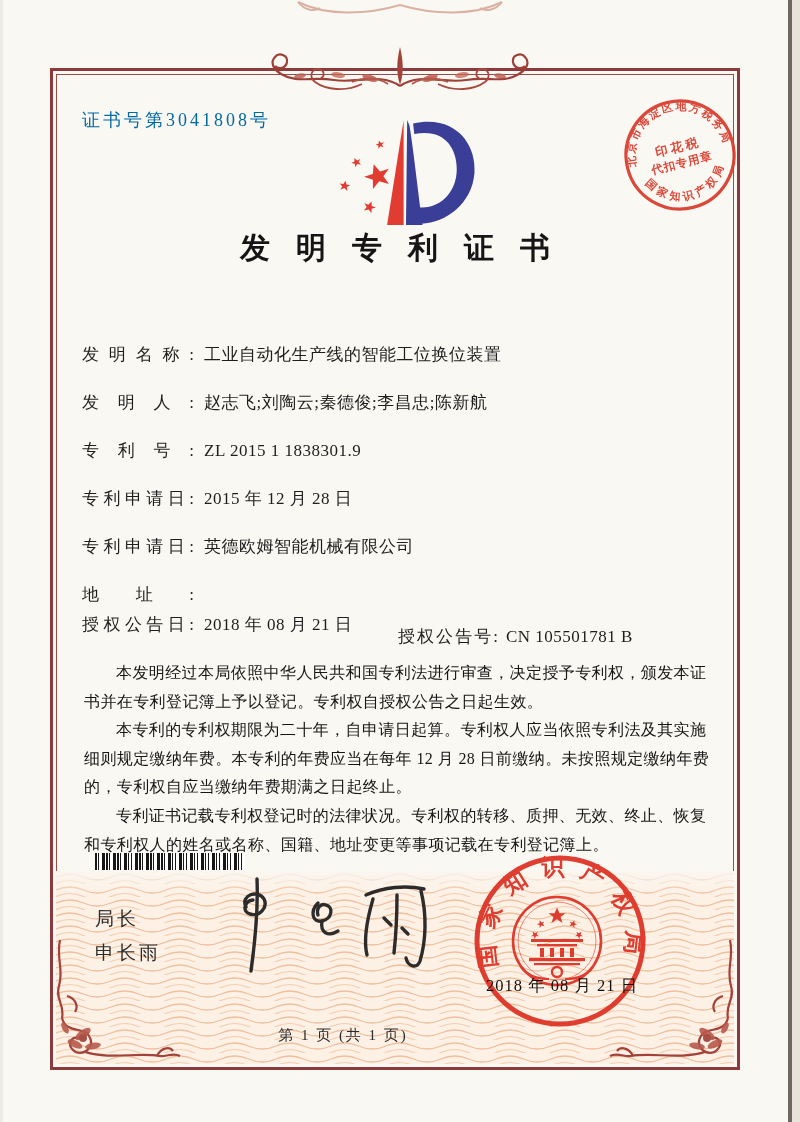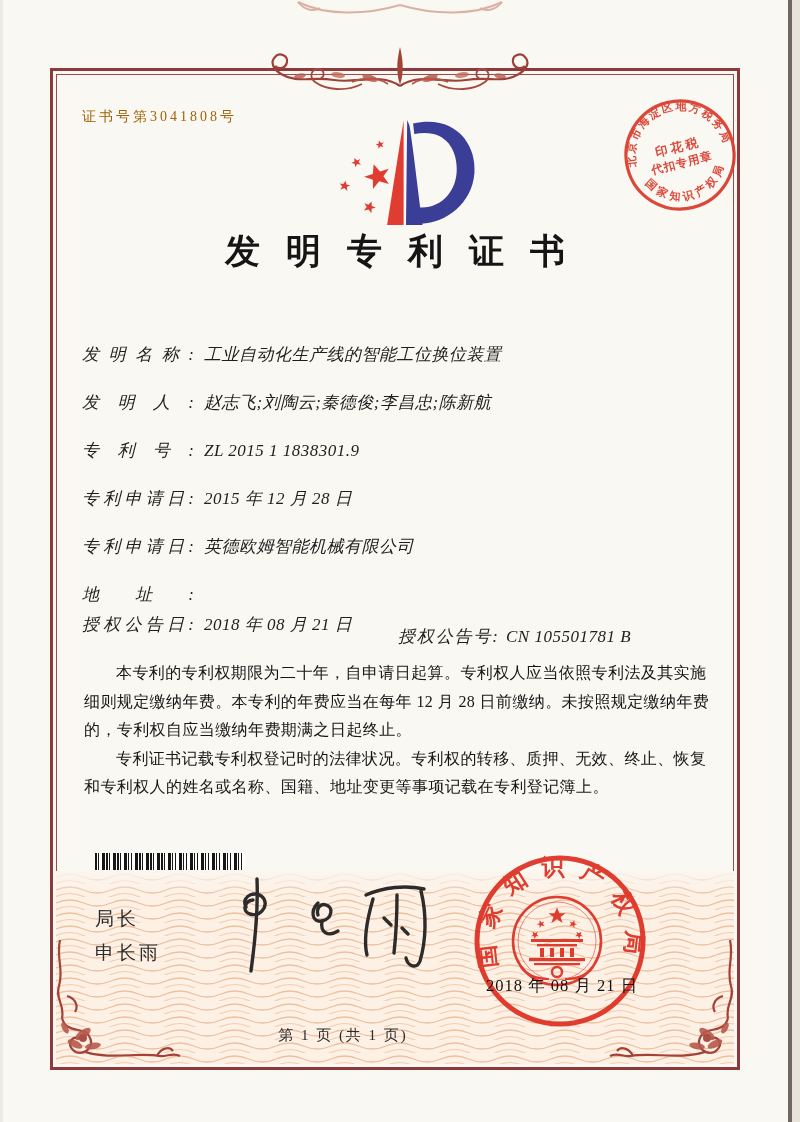--- a/index.html
+++ b/index.html
@@ -10,26 +10,26 @@
     color:#1e1e1e;
   }
   .abs{position:absolute;}
   
   .edge-right{left:788px;top:0;width:4px;height:1122px;background:#6e6660;}
   .edge-right2{left:792px;top:0;width:8px;height:1122px;background:#e7e2da;}
   .edge-left{left:0;top:0;width:3px;height:1122px;background:#edebe6;}
   
   .frame{left:50px;top:68px;width:684px;height:996px;border:3px solid #8d3a3c;}
   .frame::before{content:"";position:absolute;inset:3px;border:1px solid #9d4b48;}
-  .certno{left:82px;top:108px;font-size:14px;letter-spacing:3px;color:#a16207;}
-  .title{left:53px;top:228px;width:684px;text-align:center;font-size:35px;font-weight:bold;
+  .certno{left:82px;top:108px;font-size:18px;letter-spacing:3px;color:#0369a1;}
+  .title{left:53px;top:228px;width:684px;text-align:center;font-size:30px;font-weight:bold;
          letter-spacing:26px;text-indent:26px;color:#151515;}
   
   .fields{left:82px;top:341px;width:640px;font-size:17px;}
-  .frow{display:flex;line-height:28px;margin-bottom:20px;position:relative;font-style:italic;}
+  .frow{display:flex;line-height:28px;margin-bottom:20px;position:relative;}
   .flabel{flex:0 0 112px;text-align:justify;text-align-last:justify;margin-right:10px;white-space:nowrap;}
   .fvalue{flex:1;letter-spacing:0.5px;}
   .addr .fvalue{max-width:470px;line-height:27px;}
   .addr{margin-bottom:2px;}
   .pair2{position:absolute;left:316px;top:12px;display:flex;}
   .pair2 .flabel{flex:0 0 100px;margin-right:8px;}
   
   .bodytext{left:84px;top:659px;width:634px;font-size:16px;line-height:28.6px;letter-spacing:0.4px;color:#161616;}
   .bodytext p{margin:0;text-indent:2em;}
   .barcode{left:95px;top:853px;width:150px;height:17px;
@@ -174,20 +174,21 @@
     <span class="flabel">授权公告日:</span>
     <span class="fvalue">2018 年 08 月 21 日</span>
     <span class="pair2">
       <span class="flabel">授权公告号:</span>
       <span class="fvalue">CN 105501781 B</span>
     </span>
   </div>
 </div>
 
 <div class="abs bodytext">
+  <p>本发明经过本局依照中华人民共和国专利法进行审查，决定授予专利权，颁发本证书并在专利登记簿上予以登记。专利权自授权公告之日起生效。</p>
   <p>本专利的专利权期限为二十年，自申请日起算。专利权人应当依照专利法及其实施细则规定缴纳年费。本专利的年费应当在每年 12 月 28 日前缴纳。未按照规定缴纳年费的，专利权自应当缴纳年费期满之日起终止。</p>
   <p>专利证书记载专利权登记时的法律状况。专利权的转移、质押、无效、终止、恢复和专利权人的姓名或名称、国籍、地址变更等事项记载在专利登记簿上。</p>
 </div>
 
 <svg class="abs" style="left:56px;top:871px" width="678" height="193" viewBox="0 0 678 193">
   <defs>
     <pattern id="wv" width="110" height="13" patternUnits="userSpaceOnUse">
       <path d="M0,6 Q13.75,0 27.5,6 T55,6 T82.5,6 T110,6" stroke="#eec09e" fill="none" stroke-width="1.3"></path>
       <path d="M0,12.5 Q13.75,6.5 27.5,12.5 T55,12.5 T82.5,12.5 T110,12.5" stroke="#f3cdb0" fill="none" stroke-width="1.2"></path>
     </pattern>

